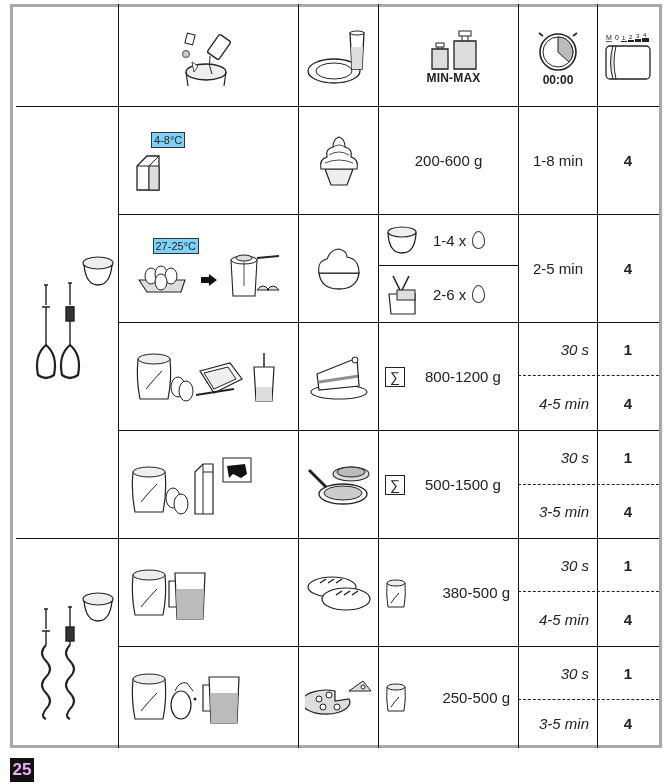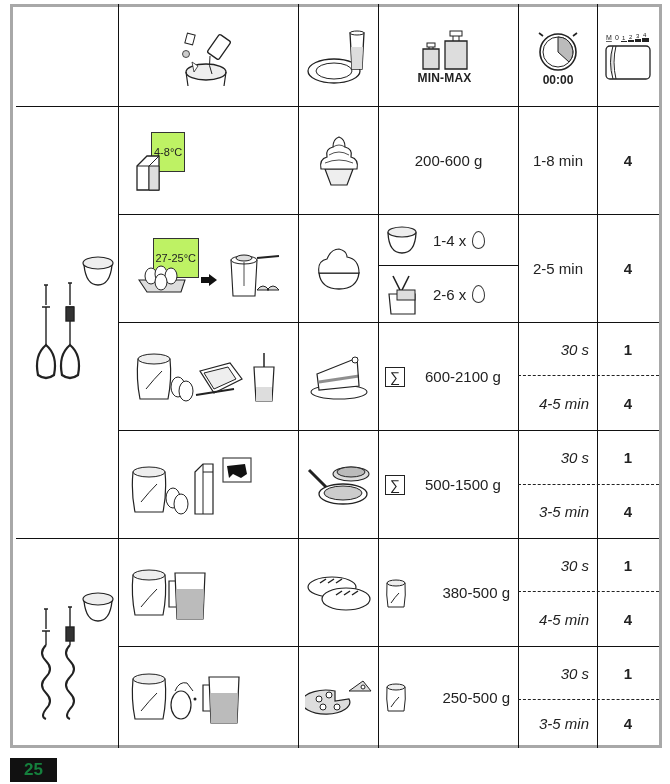--- a/index.html
+++ b/index.html
@@ -5,24 +5,24 @@
   * { box-sizing: border-box; margin: 0; padding: 0; }
   body { width: 670px; height: 784px; background: #fff; font-family: "Liberation Sans", sans-serif; color: #222; position: relative; overflow: hidden; }
   .frame { position: absolute; left: 10px; top: 4px; width: 652px; height: 744px; border: 3px solid #a8a8a8; border-bottom-width: 3px; }
   .vline { position: absolute; top: 4px; width: 1px; background: #111; }
   .hline { position: absolute; height: 1px; background: #111; }
   .dash { position: absolute; height: 0; border-top: 1px dashed #222; }
   .cell { position: absolute; display: flex; align-items: center; justify-content: center; }
   .txt { font-size: 15px; color: #222; }
   .bold { font-weight: bold; font-size: 15px; }
   .right { justify-content: flex-end; padding-right: 8px; font-style: italic; }
-  .temp { position: absolute; font-size: 11px; border: 1px solid #333; padding: 12px 2px; background: #bef264; line-height: 14px; }
+  .temp { position: absolute; font-size: 11px; border: 1px solid #333; padding: 0 2px; background: #7dd3fc; line-height: 14px; }
   .sigma { display: inline-block; width: 20px; height: 20px; border: 1.5px solid #222; font-size: 14px; text-align: center; line-height: 18px; }
   .egg { display: inline-block; width: 13px; height: 18px; border: 1.2px solid #333; border-radius: 50% 50% 50% 50% / 60% 60% 40% 40%; vertical-align: middle; margin-left: 6px; }
-  .pagenum { position: absolute; left: 10px; top: 758px; width: 47px; height: 24px; background: #111; color: #15803d; font-weight: bold; font-size: 17px; display: flex; align-items: center; justify-content: center; }
+  .pagenum { position: absolute; left: 10px; top: 758px; width: 24px; height: 24px; background: #111; color: #f0abfc; font-weight: bold; font-size: 17px; display: flex; align-items: center; justify-content: center; }
   svg { display: block; }
   .minmax { font-size: 12px; font-weight: bold; letter-spacing: 0.2px; }
   .timer-label { font-size: 12px; font-weight: bold; }
 </style>
 </head>
 <body>
 
 <div class="frame"></div>
 
 <div class="vline" style="left:118px;height:744px;"></div>
@@ -57,21 +57,21 @@
 </div>
 <div class="cell" style="left:299px;top:7px;width:79px;height:99px;">
   <svg width="66" height="60" viewBox="0 0 66 60">
     <ellipse cx="28" cy="44" rx="26" ry="12" fill="#fff" stroke="#222" stroke-width="1.3"></ellipse>
     <ellipse cx="28" cy="44" rx="18" ry="8" fill="none" stroke="#222" stroke-width="1"></ellipse>
     <path d="M44 6 L58 6 L56 42 L46 42 Z" fill="#fff" stroke="#222" stroke-width="1.3"></path>
     <path d="M45 20 L57 20 L56 42 L46 42 Z" fill="#ddd" stroke="none"></path>
     <ellipse cx="51" cy="6" rx="7" ry="2" fill="#fff" stroke="#222" stroke-width="1"></ellipse>
   </svg>
 </div>
-<div class="cell" style="left:375px;top:7px;width:139px;height:99px;flex-direction:column;">
+<div class="cell" style="left:384px;top:7px;width:139px;height:99px;flex-direction:column;">
   <svg width="60" height="42" viewBox="0 0 60 42">
     <path d="M8 20 L24 20 L24 40 L8 40 Z" fill="#ddd" stroke="#222" stroke-width="1.3"></path>
     <rect x="12" y="14" width="8" height="4" fill="#fff" stroke="#222" stroke-width="1"></rect>
     <path d="M14 18 L14 20 M18 18 L18 20" stroke="#222"></path>
     <path d="M30 12 L52 12 L52 40 L30 40 Z" fill="#ddd" stroke="#222" stroke-width="1.3"></path>
     <rect x="35" y="2" width="12" height="5" fill="#fff" stroke="#222" stroke-width="1"></rect>
     <path d="M38 7 L38 12 M44 7 L44 12" stroke="#222"></path>
   </svg>
   <span class="minmax">MIN-MAX</span>
 </div>
@@ -217,21 +217,21 @@
 <div class="cell" style="left:299px;top:323px;width:79px;height:107px;">
   <svg width="60" height="46" viewBox="0 0 60 46">
     <ellipse cx="30" cy="38" rx="28" ry="7" fill="#fff" stroke="#222" stroke-width="1.1"></ellipse>
     <path d="M8 20 L48 4 L50 32 L10 36 Z" fill="#fff" stroke="#222" stroke-width="1.2"></path>
     <path d="M10 28 L50 22" stroke="#222" stroke-width="3" opacity="0.5"></path>
     <circle cx="46" cy="6" r="3" fill="#fff" stroke="#222"></circle>
   </svg>
 </div>
 <div class="cell txt" style="left:379px;top:323px;width:139px;height:107px;justify-content:flex-start;padding-left:6px;gap:20px;">
   <span class="sigma">∑</span>
-  <span>600-2100 g</span>
+  <span>800-1200 g</span>
 </div>
 <div class="cell txt right" style="left:519px;top:323px;width:78px;height:52px;">30 s</div>
 <div class="cell bold" style="left:598px;top:323px;width:60px;height:52px;">1</div>
 <div class="cell txt right" style="left:519px;top:376px;width:78px;height:54px;">4-5 min</div>
 <div class="cell bold" style="left:598px;top:376px;width:60px;height:54px;">4</div>
 
 <div class="cell" style="left:119px;top:431px;width:179px;height:107px;justify-content:flex-start;padding-left:10px;">
   <svg width="130" height="66" viewBox="0 0 130 66">
     <path d="M4 20 Q2 40 6 60 L34 60 Q38 40 36 20 Z" fill="#fff" stroke="#222" stroke-width="1.2"></path>
     <ellipse cx="20" cy="20" rx="16" ry="5" fill="#eee" stroke="#222"></ellipse>

